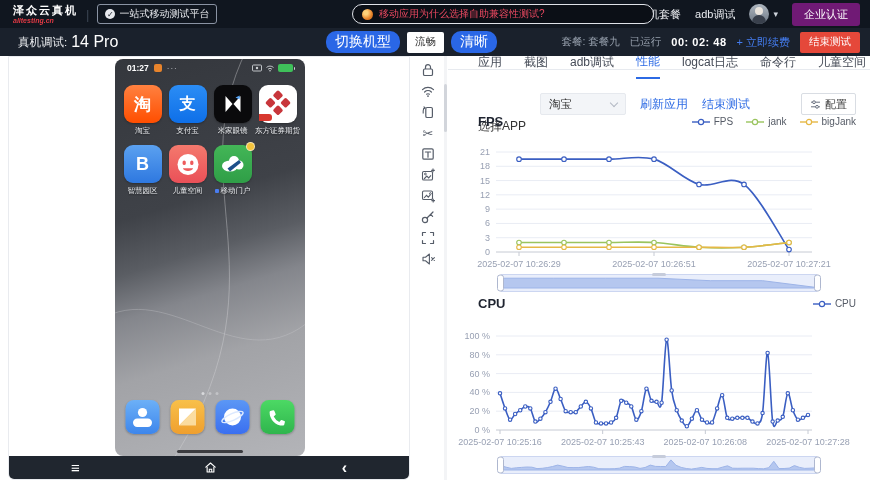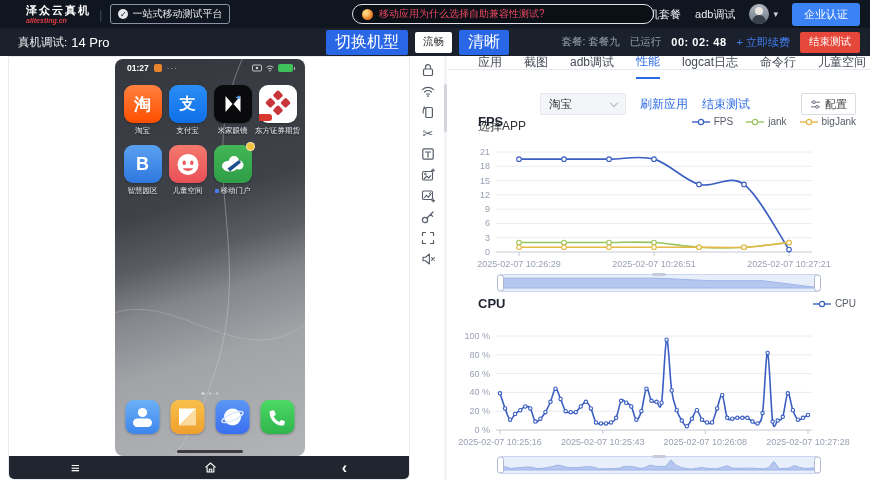--- a/index.html
+++ b/index.html
@@ -3,49 +3,49 @@
 <meta charset="utf-8">
 <style>
   *{margin:0;padding:0;box-sizing:border-box;}
   html,body{width:870px;height:480px;overflow:hidden;background:#fff;
     font-family:"Liberation Sans","DejaVu Sans",sans-serif;}
   svg{font-family:inherit;display:block;}
 
   
   .topbar{position:absolute;left:0;top:0;width:870px;height:28px;background:#10161f;
     display:flex;align-items:center;padding:0 10px;z-index:5;}
-  .logo{display:flex;flex-direction:column;line-height:1;margin-left:16px;}
+  .logo{display:flex;flex-direction:column;line-height:1;margin-left:3px;}
   .logo-title{color:#fff;font-size:11px;font-weight:bold;letter-spacing:2px;}
   .logo-sub{color:#e03a44;font-size:7px;font-style:italic;font-weight:bold;margin-top:1px;}
   .logo-div{color:#3a4352;margin:0 8px;font-size:13px;}
   .plat-badge{display:flex;align-items:center;gap:4px;border:1px solid #8a93a3;border-radius:3px;
     padding:2px 7px;color:#e8eaee;font-size:10px;}
   .check-ico{display:inline-flex;width:10px;height:10px;border-radius:50%;background:#e8eaee;color:#10161f;
     font-size:8px;align-items:center;justify-content:center;font-weight:bold;}
   .search{position:absolute;left:352px;top:4px;width:302px;height:20px;background:#0b0f16;
     border:1px solid #dfe2e8;border-radius:10px;display:flex;align-items:center;gap:6px;padding:0 9px;cursor:pointer;}
   .search-ico{width:11px;height:11px;border-radius:50%;background:radial-gradient(circle at 35% 35%,#ffd27a 20%,#e8832a 60%,#b85c14);flex:none;}
   .search-txt{color:#ef4a62;font-size:10px;white-space:nowrap;overflow:hidden;text-overflow:ellipsis;}
   .top-right{margin-left:auto;display:flex;align-items:center;gap:14px;}
   .top-link{color:#e9ebef;font-size:11px;cursor:pointer;}
   .avatar-wrap{display:flex;align-items:center;gap:4px;cursor:pointer;}
   .avatar{width:20px;height:20px;border-radius:50%;background:linear-gradient(180deg,#aeb6bf,#6d7885);position:relative;overflow:hidden;}
   .avatar:before{content:"";position:absolute;left:6px;top:3px;width:8px;height:8px;border-radius:50%;background:#e9e4dd;}
   .avatar:after{content:"";position:absolute;left:3px;top:11px;width:14px;height:9px;border-radius:7px 7px 0 0;background:#39404c;}
   .caret{color:#cfd4dc;font-size:9px;}
-  .auth-btn{background:#3b82f6;color:#fff;font-size:11px;border:none;border-radius:3px;
+  .auth-btn{background:#701a75;color:#fff;font-size:11px;border:none;border-radius:3px;
     padding:4px 12px;cursor:pointer;}
 
   
   .subbar{position:absolute;left:0;top:28px;width:870px;height:28px;background:#1a212c;
     display:flex;align-items:center;padding:0 10px;z-index:5;}
   .dev-label{color:#eef0f3;font-size:11.5px;margin-left:8px;}
-  .dev-name{color:#fff;font-size:13px;margin-left:4px;}
+  .dev-name{color:#fff;font-size:16px;margin-left:4px;}
   .mode-btns{position:absolute;left:326px;display:flex;gap:7px;align-items:center;}
-  .btn-blue{background:#2a67e6;color:#fff;font-size:16px;border:none;border-radius:2px;padding:2px 9px;cursor:pointer;}
+  .btn-blue{background:#2a67e6;color:#fff;font-size:14px;border:none;border-radius:10px;padding:2px 9px;cursor:pointer;}
   .btn-white{background:#fff;color:#333;font-size:10.5px;border:none;border-radius:2px;padding:3.5px 8px;cursor:pointer;}
   .sub-right{margin-left:auto;display:flex;align-items:center;gap:10px;}
   .dim{color:#97a0ad;font-size:10.5px;}
   .runtime{color:#fff;font-size:11px;font-weight:bold;letter-spacing:.5px;}
   .renew{color:#447df0;font-size:11px;cursor:pointer;}
   .btn-red{background:#e5483a;color:#fff;font-size:10.5px;border:none;border-radius:2px;padding:3.5px 9px;cursor:pointer;}
 
   
   .device-card{position:absolute;left:8px;top:56px;width:402px;height:424px;background:#fff;
     border:1px solid #e9ebef;border-radius:0 0 6px 6px;overflow:hidden;}

